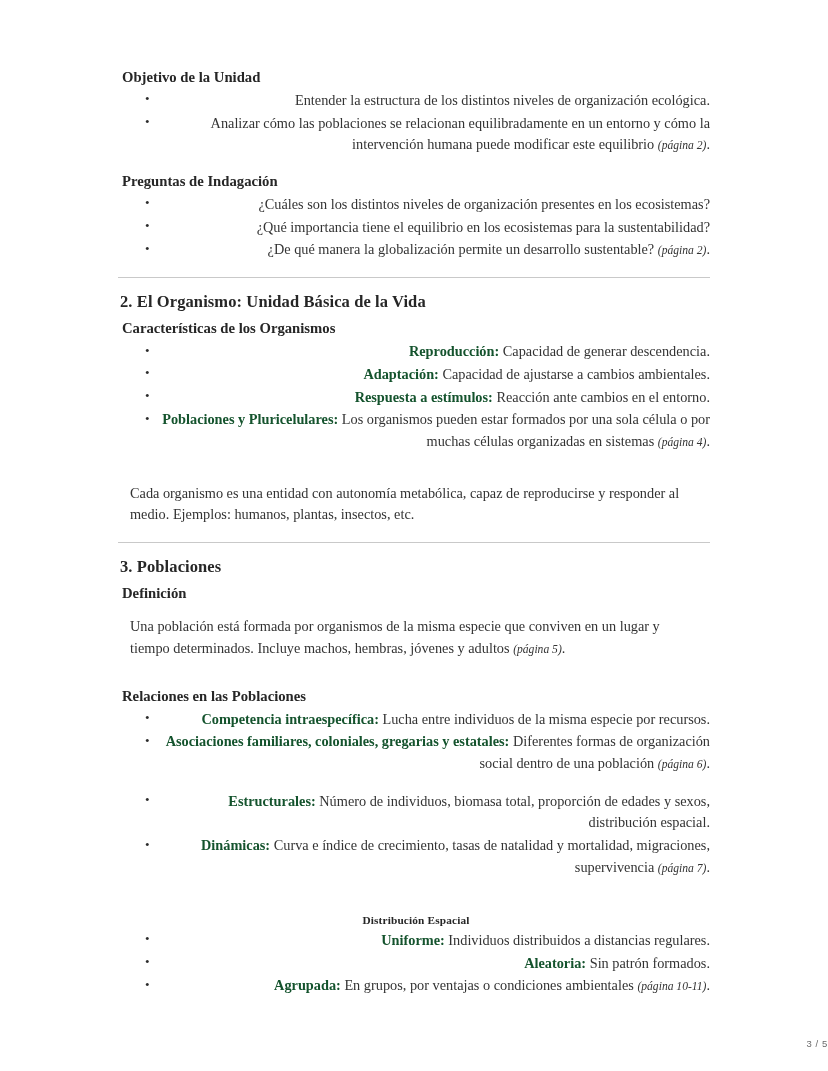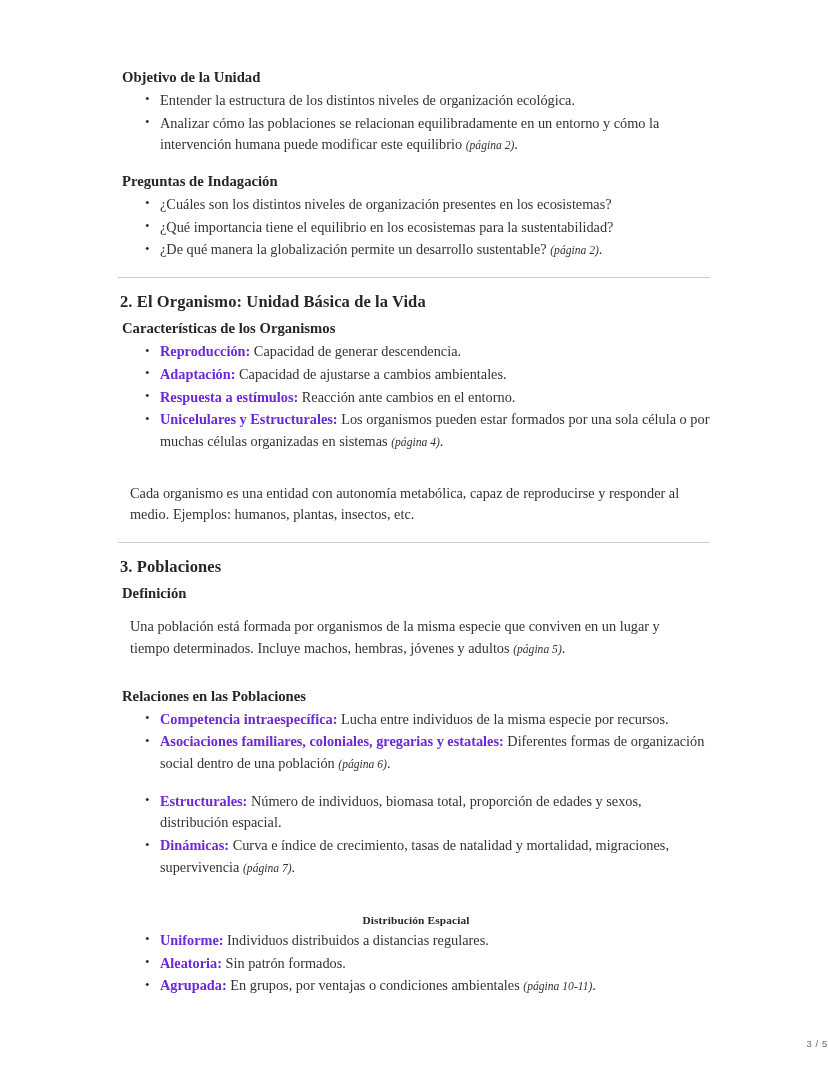--- a/index.html
+++ b/index.html
@@ -62,32 +62,33 @@
     margin: 0;
     padding: 0;
   }
   ul.bullets > li {
     position: relative;
     padding-left: 42px;
     font-size: 14.3px;
     line-height: 1.52;
     margin: 0 0 1px 0;
     color: #333333;
+    text-align: right;
   }
   ul.bullets > li::before {
     content: "\2022";
     position: absolute;
     left: 27px;
     top: -0.5px;
     font-size: 13px;
     color: #2b2b2b;
   }
   b, .lead {
     font-weight: bold;
-    color: #6d28d9;
+    color: #14532d;
   }
   i, .ref {
     font-style: italic;
     font-size: 11.6px;
   }
   .gap-md { height: 15px; }
   .gap-lg { height: 17px; }
 
   hr.rule {
     border: none;
@@ -148,21 +149,21 @@
       <li>
         <b class="lead">Reproducción:</b><span> Capacidad de generar descendencia.</span>
       </li>
       <li>
         <b class="lead">Adaptación:</b><span> Capacidad de ajustarse a cambios ambientales.</span>
       </li>
       <li>
         <b class="lead">Respuesta a estímulos:</b><span> Reacción ante cambios en el entorno.</span>
       </li>
       <li>
-        <b class="lead">Unicelulares y Estructurales:</b><span> Los organismos pueden estar formados por una sola célula o por muchas células organizadas en sistemas </span><i class="ref">(página 4)</i><span>.</span>
+        <b class="lead">Poblaciones y Pluricelulares:</b><span> Los organismos pueden estar formados por una sola célula o por muchas células organizadas en sistemas </span><i class="ref">(página 4)</i><span>.</span>
       </li>
     </ul>
 
     <div class="gap-lg"></div>
 
     <p class="para">Cada organismo es una entidad con autonomía metabólica, capaz de reproducirse y responder al medio. Ejemplos: humanos, plantas, insectos, etc.</p>
 
     <hr class="rule">
 
     <h1 class="section-title">3. Poblaciones</h1>

